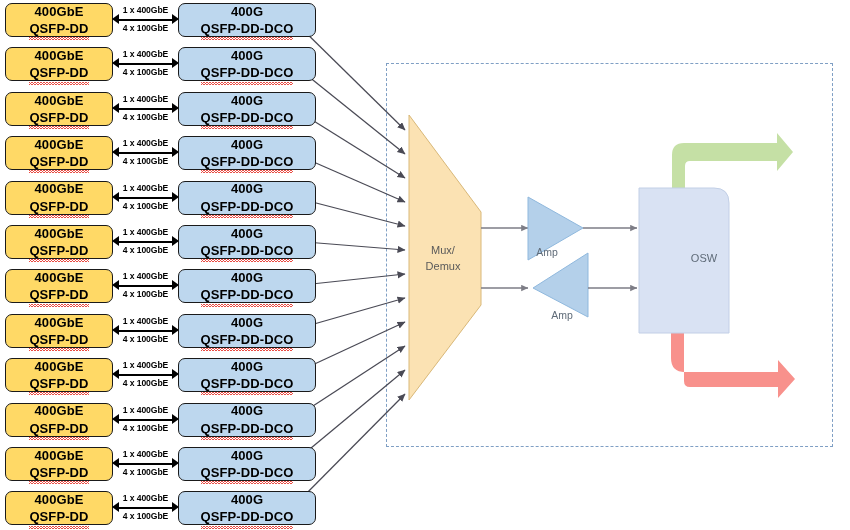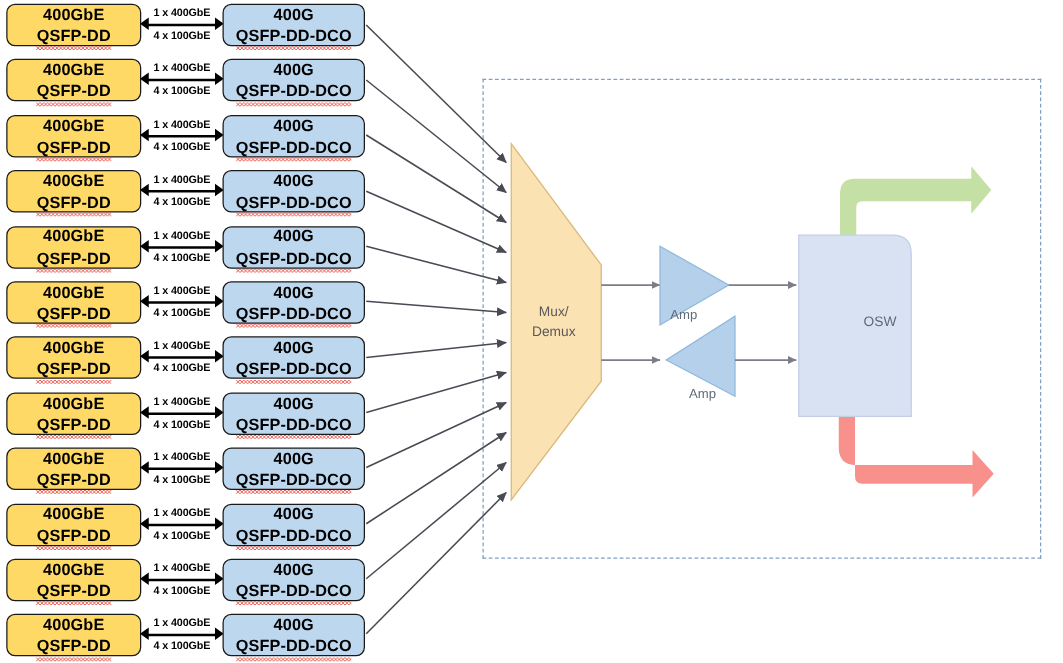--- a/index.html
+++ b/index.html
@@ -41,21 +41,21 @@
     line-height: 1.32;
     letter-spacing: 0.1px;
   }
   .card.client {
     left: 5px;
     width: 108px;
     background: #ffd966;
   }
   .card.line {
     left: 178px;
-    width: 114px;
+    width: 138px;
     background: #bdd7ee;
   }
   .card .l1 { display: block; }
   .card .l2 {
     display: block;
     position: relative;
   }
   
   .squiggle {
     position: relative;

